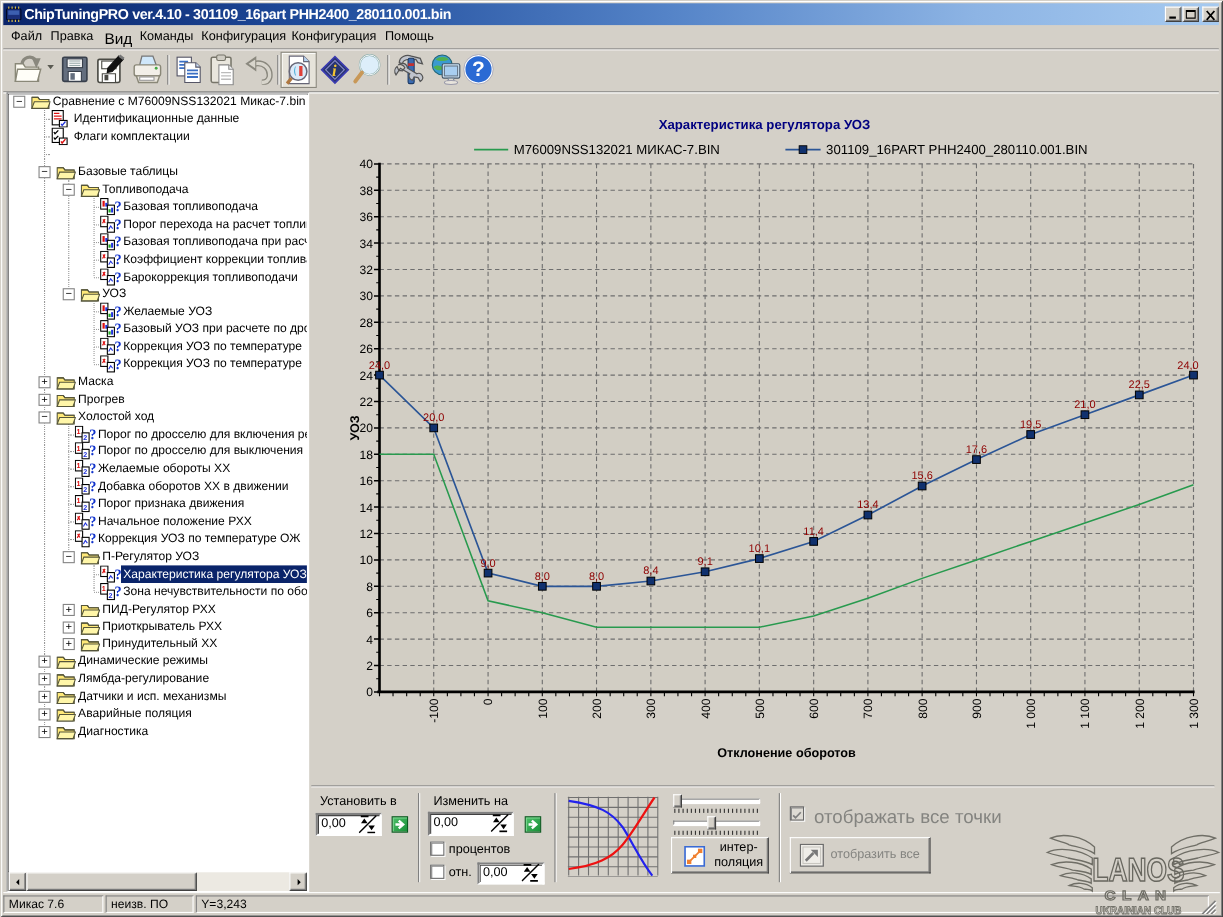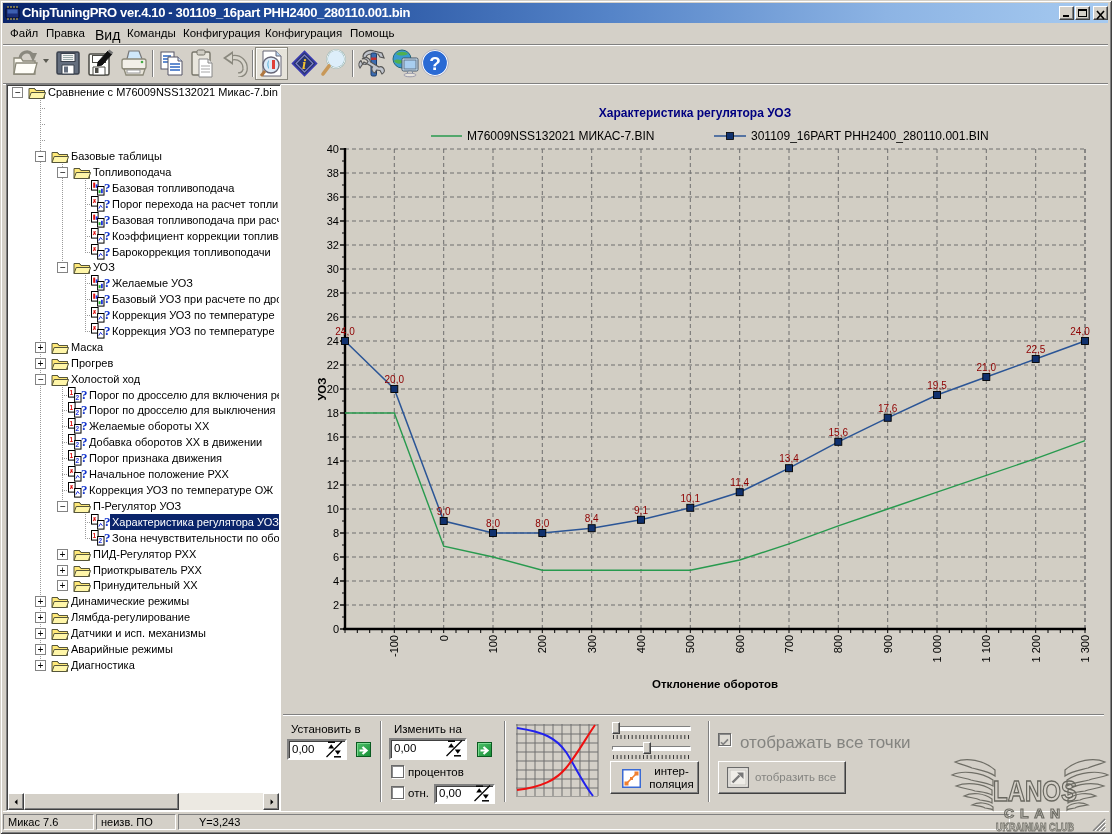--- a/index.html
+++ b/index.html
@@ -176,21 +176,48 @@
       <div style="position:absolute;left:20px;top:0;width:18px;height:16px">
         <svg width="18" height="15" viewBox="0 0 18 15" style="position:absolute;top:1px">
 <path d="M1 3.5 L6.5 3.5 L8 5.5 L16.5 5.5 L16.5 13.5 L1 13.5 Z" fill="#ffe978" stroke="#55553a" stroke-width="1"></path>
 <path d="M1 3.5 L6.5 3.5 L8 5.5 L16.5 5.5" fill="none" stroke="#55553a"></path>
 <path d="M3.2 7.5 L17.6 7.5 L15.4 13.5 L1 13.5 Z" fill="#fff6a8" stroke="#55553a" stroke-width="1"></path>
 </svg>
       </div>
       <div style="position:absolute;left:40px;top:0px;white-space:nowrap">Сравнение с М76009NSS132021 Микас-7.bin</div>
     </div>
     <div class="hdot" style="left:32px;top:22px;width:6px"></div>
+    <div class="trow" style="left:0;top:14px;width:271px">
+      <div style="position:absolute;left:38px;top:0;width:20px;height:16px">
+        <svg width="20" height="16" viewBox="0 0 20 16" style="position:absolute;top:0px">
+<rect x="1.5" y="0.5" width="10" height="13" fill="#fff" stroke="#000"></rect>
+<g stroke="#dd1111" stroke-width="1.2">
+            <line x1="3" y1="3" x2="8" y2="3"></line>
+            <line x1="3" y1="5.5" x2="10" y2="5.5"></line>
+            <line x1="3" y1="8" x2="10" y2="8"></line>
+          </g>
+<rect x="8" y="9.5" width="7" height="6" fill="#fff" stroke="#000"></rect>
+<path d="M9.5 12.5 L10.5 14 L13.5 10.5" stroke="#2233dd" stroke-width="1.2" fill="none"></path>
+</svg>
+      </div>
+      <div style="position:absolute;left:59px;top:0px;white-space:nowrap">Идентификационные данные</div>
+    </div>
     <div class="hdot" style="left:32px;top:38px;width:6px"></div>
+    <div class="trow" style="left:0;top:30px;width:271px">
+      <div style="position:absolute;left:38px;top:0;width:20px;height:16px">
+        <svg width="20" height="16" viewBox="0 0 20 16" style="position:absolute;top:0px">
+<rect x="1.5" y="0.5" width="10" height="13" fill="#fff" stroke="#000"></rect>
+<path d="M3 4 L4 5.5 L7 2.5" stroke="#000" stroke-width="1.2" fill="none"></path>
+<path d="M3 9 L4 10.5 L7 7.5" stroke="#000" stroke-width="1.2" fill="none"></path>
+<rect x="8" y="9.5" width="7" height="6" fill="#fff" stroke="#000"></rect>
+<path d="M9.5 12.5 L10.5 14 L13.5 10.5" stroke="#dd1111" stroke-width="1.3" fill="none"></path>
+</svg>
+      </div>
+      <div style="position:absolute;left:59px;top:0px;white-space:nowrap">Флаги комплектации</div>
+    </div>
     <div class="hdot" style="left:32px;top:54px;width:6px"></div>
     <div class="trow" style="left:0;top:62px;width:271px">
       <div style="position:absolute;left:27px;top:3px;width:11px;height:11px;background:#fff;border:1px solid #848484;font-size:11px;line-height:8px;text-align:center;color:#000"><span style="position:relative;top:-0.5px;font-family:'Liberation Mono',monospace;font-size:10px">−</span></div>
       <div style="position:absolute;left:43px;top:0;width:18px;height:16px">
         <svg width="18" height="15" viewBox="0 0 18 15" style="position:absolute;top:1px">
 <path d="M1 3.5 L6.5 3.5 L8 5.5 L16.5 5.5 L16.5 13.5 L1 13.5 Z" fill="#ffe978" stroke="#55553a" stroke-width="1"></path>
 <path d="M1 3.5 L6.5 3.5 L8 5.5 L16.5 5.5" fill="none" stroke="#55553a"></path>
 <path d="M3.2 7.5 L17.6 7.5 L15.4 13.5 L1 13.5 Z" fill="#fff6a8" stroke="#55553a" stroke-width="1"></path>
 </svg>
       </div>
@@ -572,21 +599,21 @@
     </div>
     <div class="trow" style="left:0;top:555px;width:271px">
       <div style="position:absolute;left:27px;top:3px;width:11px;height:11px;background:#fff;border:1px solid #848484;font-size:11px;line-height:8px;text-align:center;color:#000"><span style="position:relative;top:-0.5px;font-family:'Liberation Mono',monospace;font-size:10px">+</span></div>
       <div style="position:absolute;left:43px;top:0;width:18px;height:16px">
         <svg width="18" height="15" viewBox="0 0 18 15" style="position:absolute;top:1px">
 <path d="M1 3.5 L6.5 3.5 L8 5.5 L16.5 5.5 L16.5 13.5 L1 13.5 Z" fill="#ffe978" stroke="#55553a" stroke-width="1"></path>
 <path d="M1 3.5 L6.5 3.5 L8 5.5 L16.5 5.5" fill="none" stroke="#55553a"></path>
 <path d="M3.2 7.5 L17.6 7.5 L15.4 13.5 L1 13.5 Z" fill="#fff6a8" stroke="#55553a" stroke-width="1"></path>
 </svg>
       </div>
-      <div style="position:absolute;left:63px;top:0px;white-space:nowrap">Аварийные режимы</div>
+      <div style="position:absolute;left:63px;top:0px;white-space:nowrap">Аварийные поляция</div>
     </div>
     <div class="trow" style="left:0;top:571px;width:271px">
       <div style="position:absolute;left:27px;top:3px;width:11px;height:11px;background:#fff;border:1px solid #848484;font-size:11px;line-height:8px;text-align:center;color:#000"><span style="position:relative;top:-0.5px;font-family:'Liberation Mono',monospace;font-size:10px">+</span></div>
       <div style="position:absolute;left:43px;top:0;width:18px;height:16px">
         <svg width="18" height="15" viewBox="0 0 18 15" style="position:absolute;top:1px">
 <path d="M1 3.5 L6.5 3.5 L8 5.5 L16.5 5.5 L16.5 13.5 L1 13.5 Z" fill="#ffe978" stroke="#55553a" stroke-width="1"></path>
 <path d="M1 3.5 L6.5 3.5 L8 5.5 L16.5 5.5" fill="none" stroke="#55553a"></path>
 <path d="M3.2 7.5 L17.6 7.5 L15.4 13.5 L1 13.5 Z" fill="#fff6a8" stroke="#55553a" stroke-width="1"></path>
 </svg>
       </div>
@@ -950,21 +977,21 @@
 <svg class="a" style="left:727px;top:767px" width="22" height="21" viewBox="0 0 22 21">
     <rect x="0.5" y="0.5" width="21" height="20" fill="#efede8" stroke="#6a6a6a" stroke-width="1.3"></rect>
     <rect x="3" y="3" width="16" height="15" fill="none" stroke="#c8c6c0"></rect>
     <path d="M5.5 15.5 L12.5 8.5" stroke="#787878" stroke-width="2.4"></path>
     <path d="M10 5.5 L16.5 5.5 L16.5 12 Z" fill="#787878"></path>
   </svg>
 <div class="a" style="left:755px;top:771px;font-size:11.5px;color:#848480">отобразить все</div>
 <div class="a" style="left:3px;top:811px;width:1106px;height:20px;background:#d4d0c8;border-top:1px solid #fff"></div>
 <div class="a" style="left:3px;top:814px;width:91px;height:16px;border:1px solid;border-color:#808080 #fff #fff #808080;font-size:11px;color:#000;line-height:15px;padding-left:4px;white-space:nowrap;overflow:hidden">Микас 7.6</div>
 <div class="a" style="left:96px;top:814px;width:80px;height:16px;border:1px solid;border-color:#808080 #fff #fff #808080;font-size:11px;color:#000;line-height:15px;padding-left:4px;white-space:nowrap;overflow:hidden">неизв. ПО</div>
-<div class="a" style="left:178px;top:814px;width:832px;height:16px;border:1px solid;border-color:#808080 #fff #fff #808080;font-size:11px;color:#000;line-height:15px;padding-left:20px;white-space:nowrap;overflow:hidden">Y=3,243</div>
+<div class="a" style="left:178px;top:814px;width:921px;height:16px;border:1px solid;border-color:#808080 #fff #fff #808080;font-size:11px;color:#000;line-height:15px;padding-left:4px;white-space:nowrap;overflow:hidden">Y=3,243</div>
 <svg class="a" style="left:1092px;top:818px" width="14" height="13" viewBox="0 0 14 13">
     <g stroke="#808080" stroke-width="1.5">
       <line x1="13" y1="1" x2="1" y2="13"></line>
       <line x1="13" y1="5" x2="5" y2="13"></line>
       <line x1="13" y1="9" x2="9" y2="13"></line>
     </g>
     <g stroke="#fff" stroke-width="1">
       <line x1="14" y1="2" x2="2" y2="14"></line>
       <line x1="14" y1="6" x2="6" y2="14"></line>
       <line x1="14" y1="10" x2="10" y2="14"></line>

